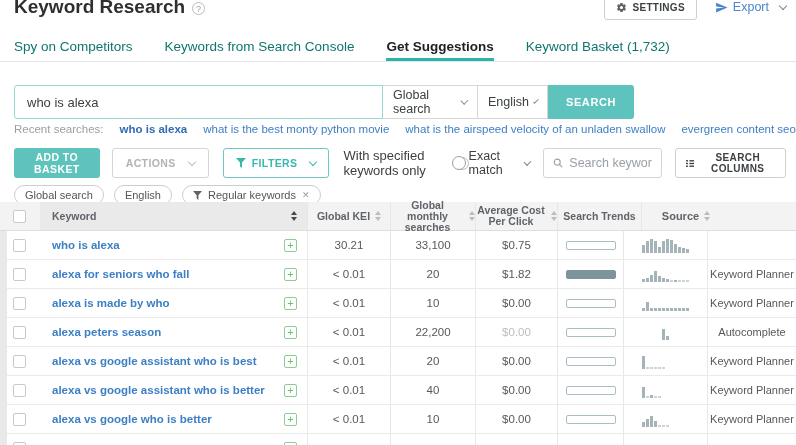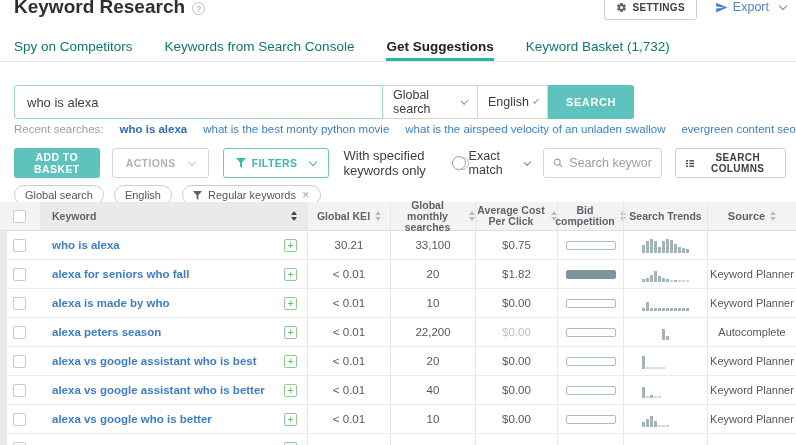--- a/index.html
+++ b/index.html
@@ -240,27 +240,20 @@
             <b class="d"></b>
           </span>
       </div>
       <div class="th c-cpc">
         <span class="lbl">Average Cost Per Click</span>
         <span class="sort">
             <b class="u"></b>
             <b class="d"></b>
           </span>
       </div>
-      <div class="th c-bid">
-        <span class="lbl">Bid competition</span>
-        <span class="sort">
-            <b class="u"></b>
-            <b class="d"></b>
-          </span>
-      </div>
       <div class="th c-trend">
         <span class="lbl">Search Trends</span>
       </div>
       <div class="th c-src">
         <span class="lbl">Source</span>
         <span class="sort">
             <b class="u"></b>
             <b class="d"></b>
           </span>
       </div>

